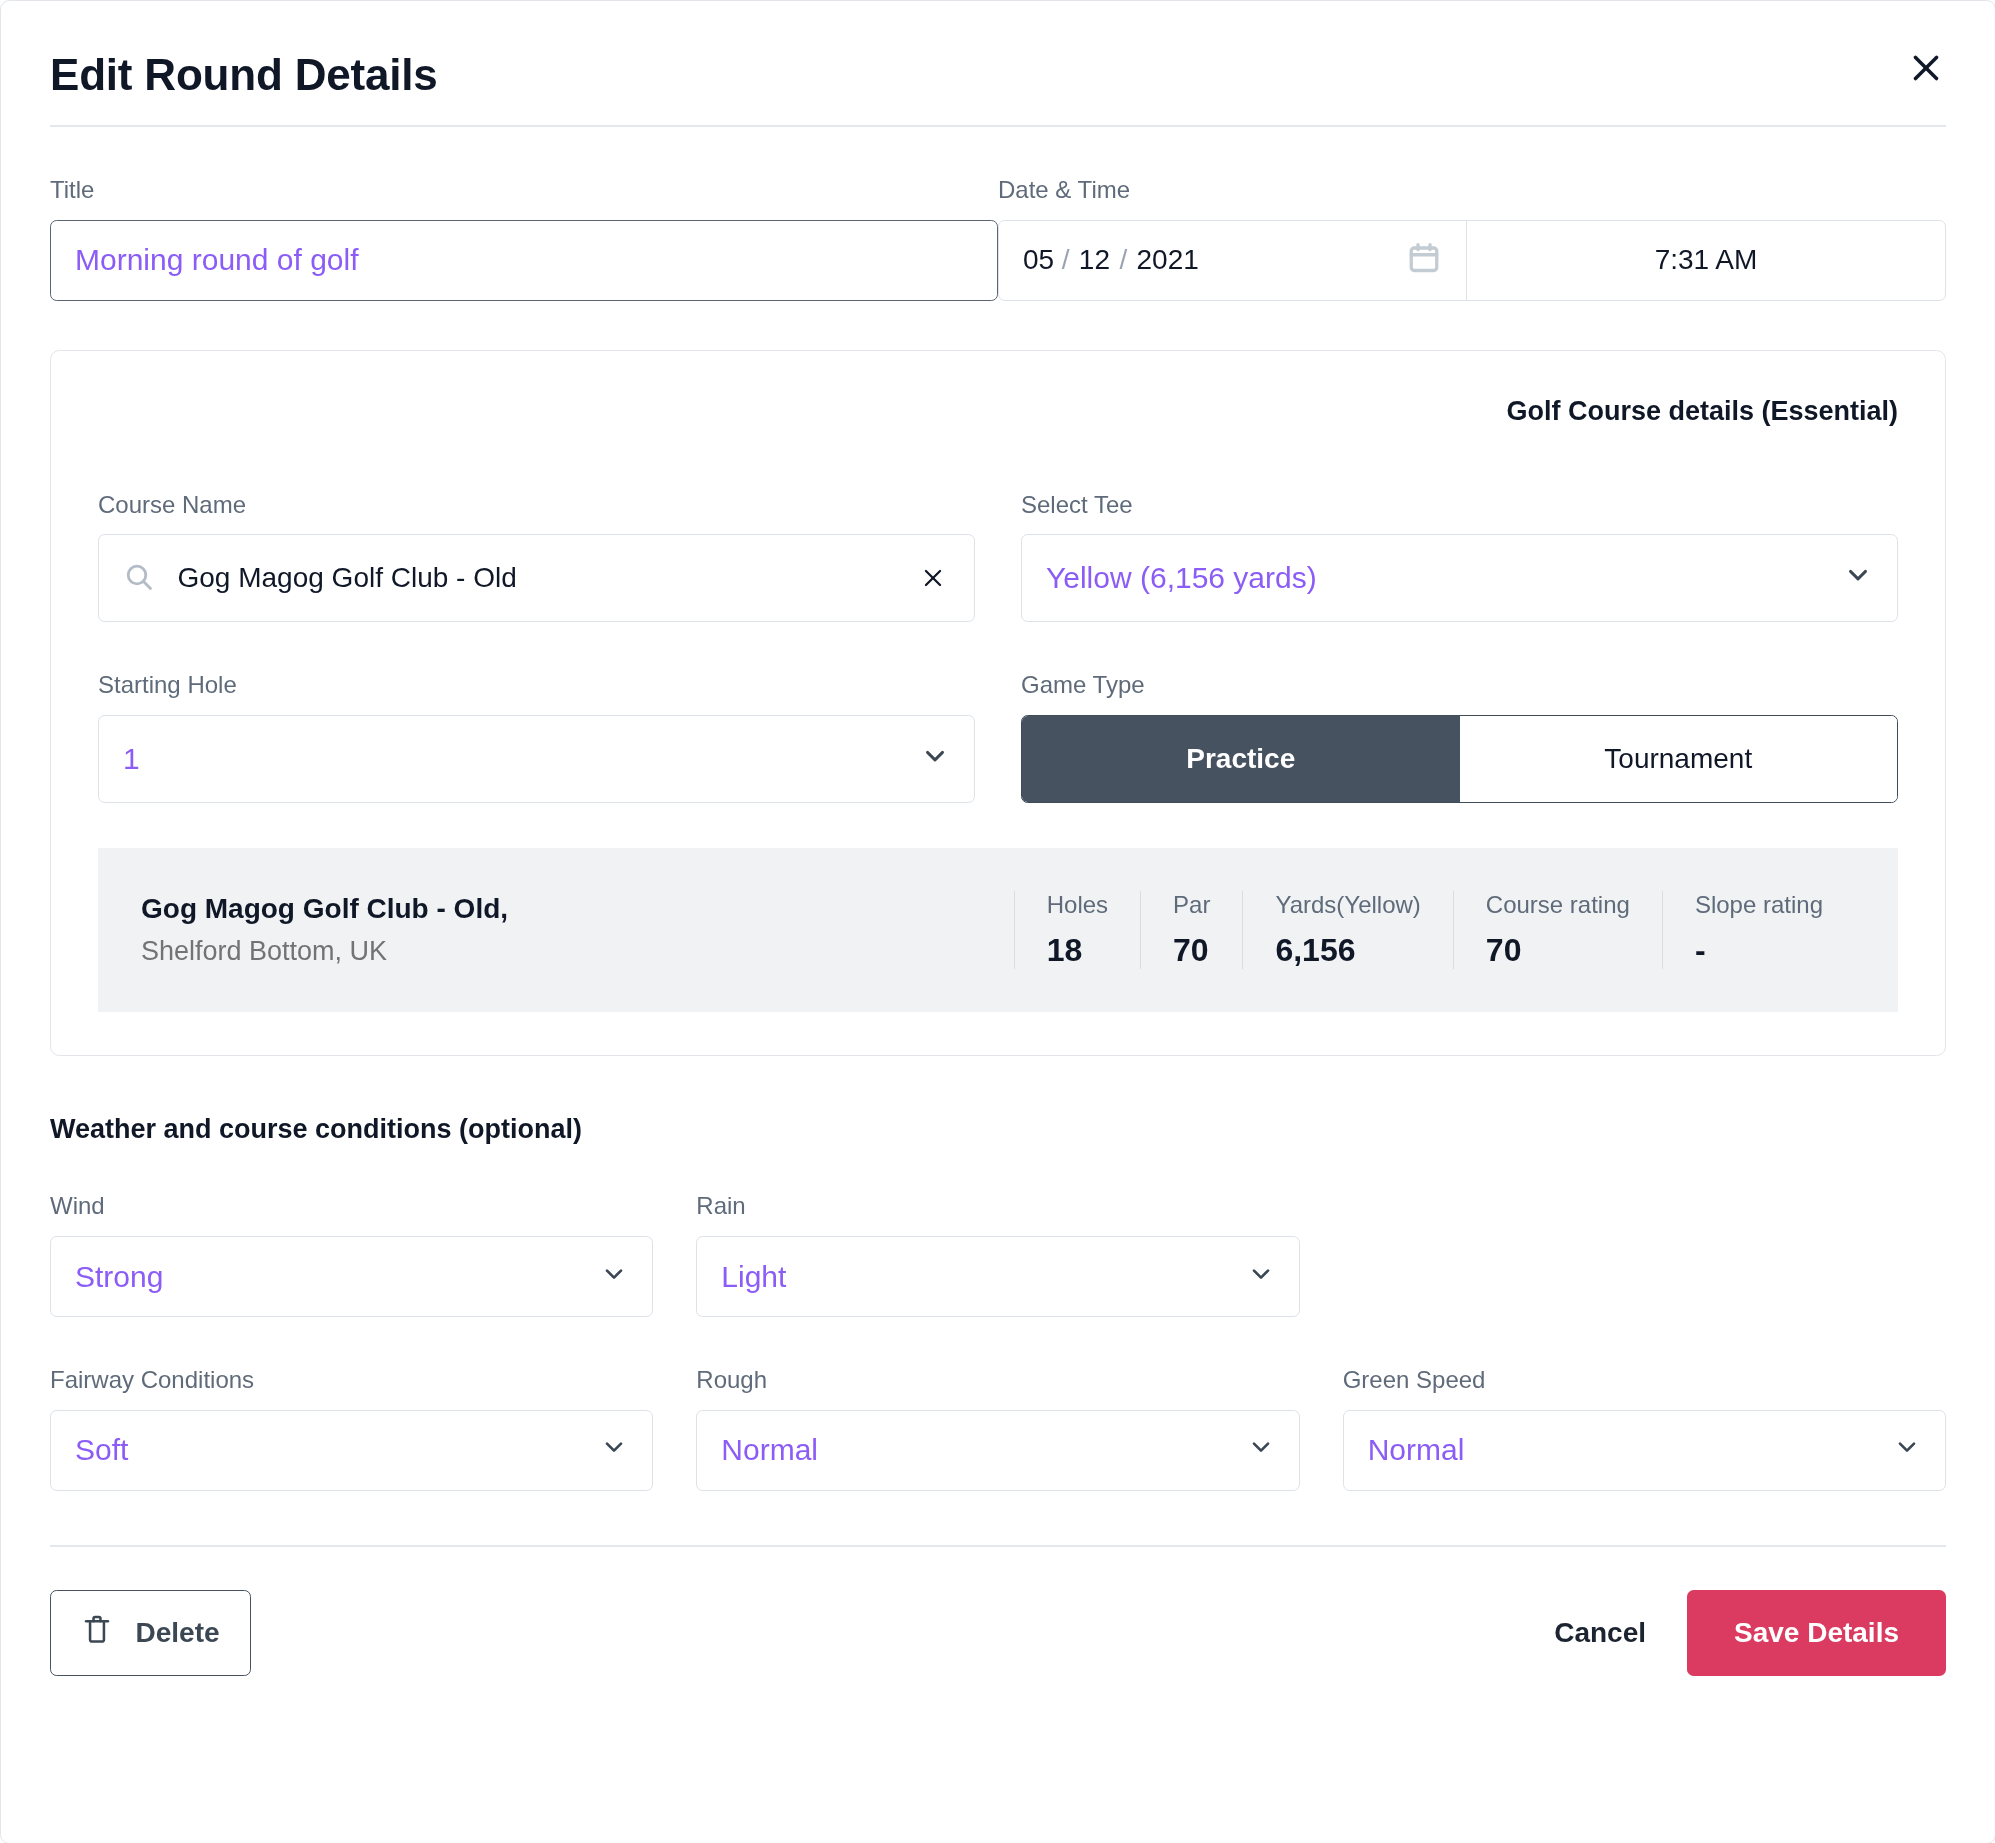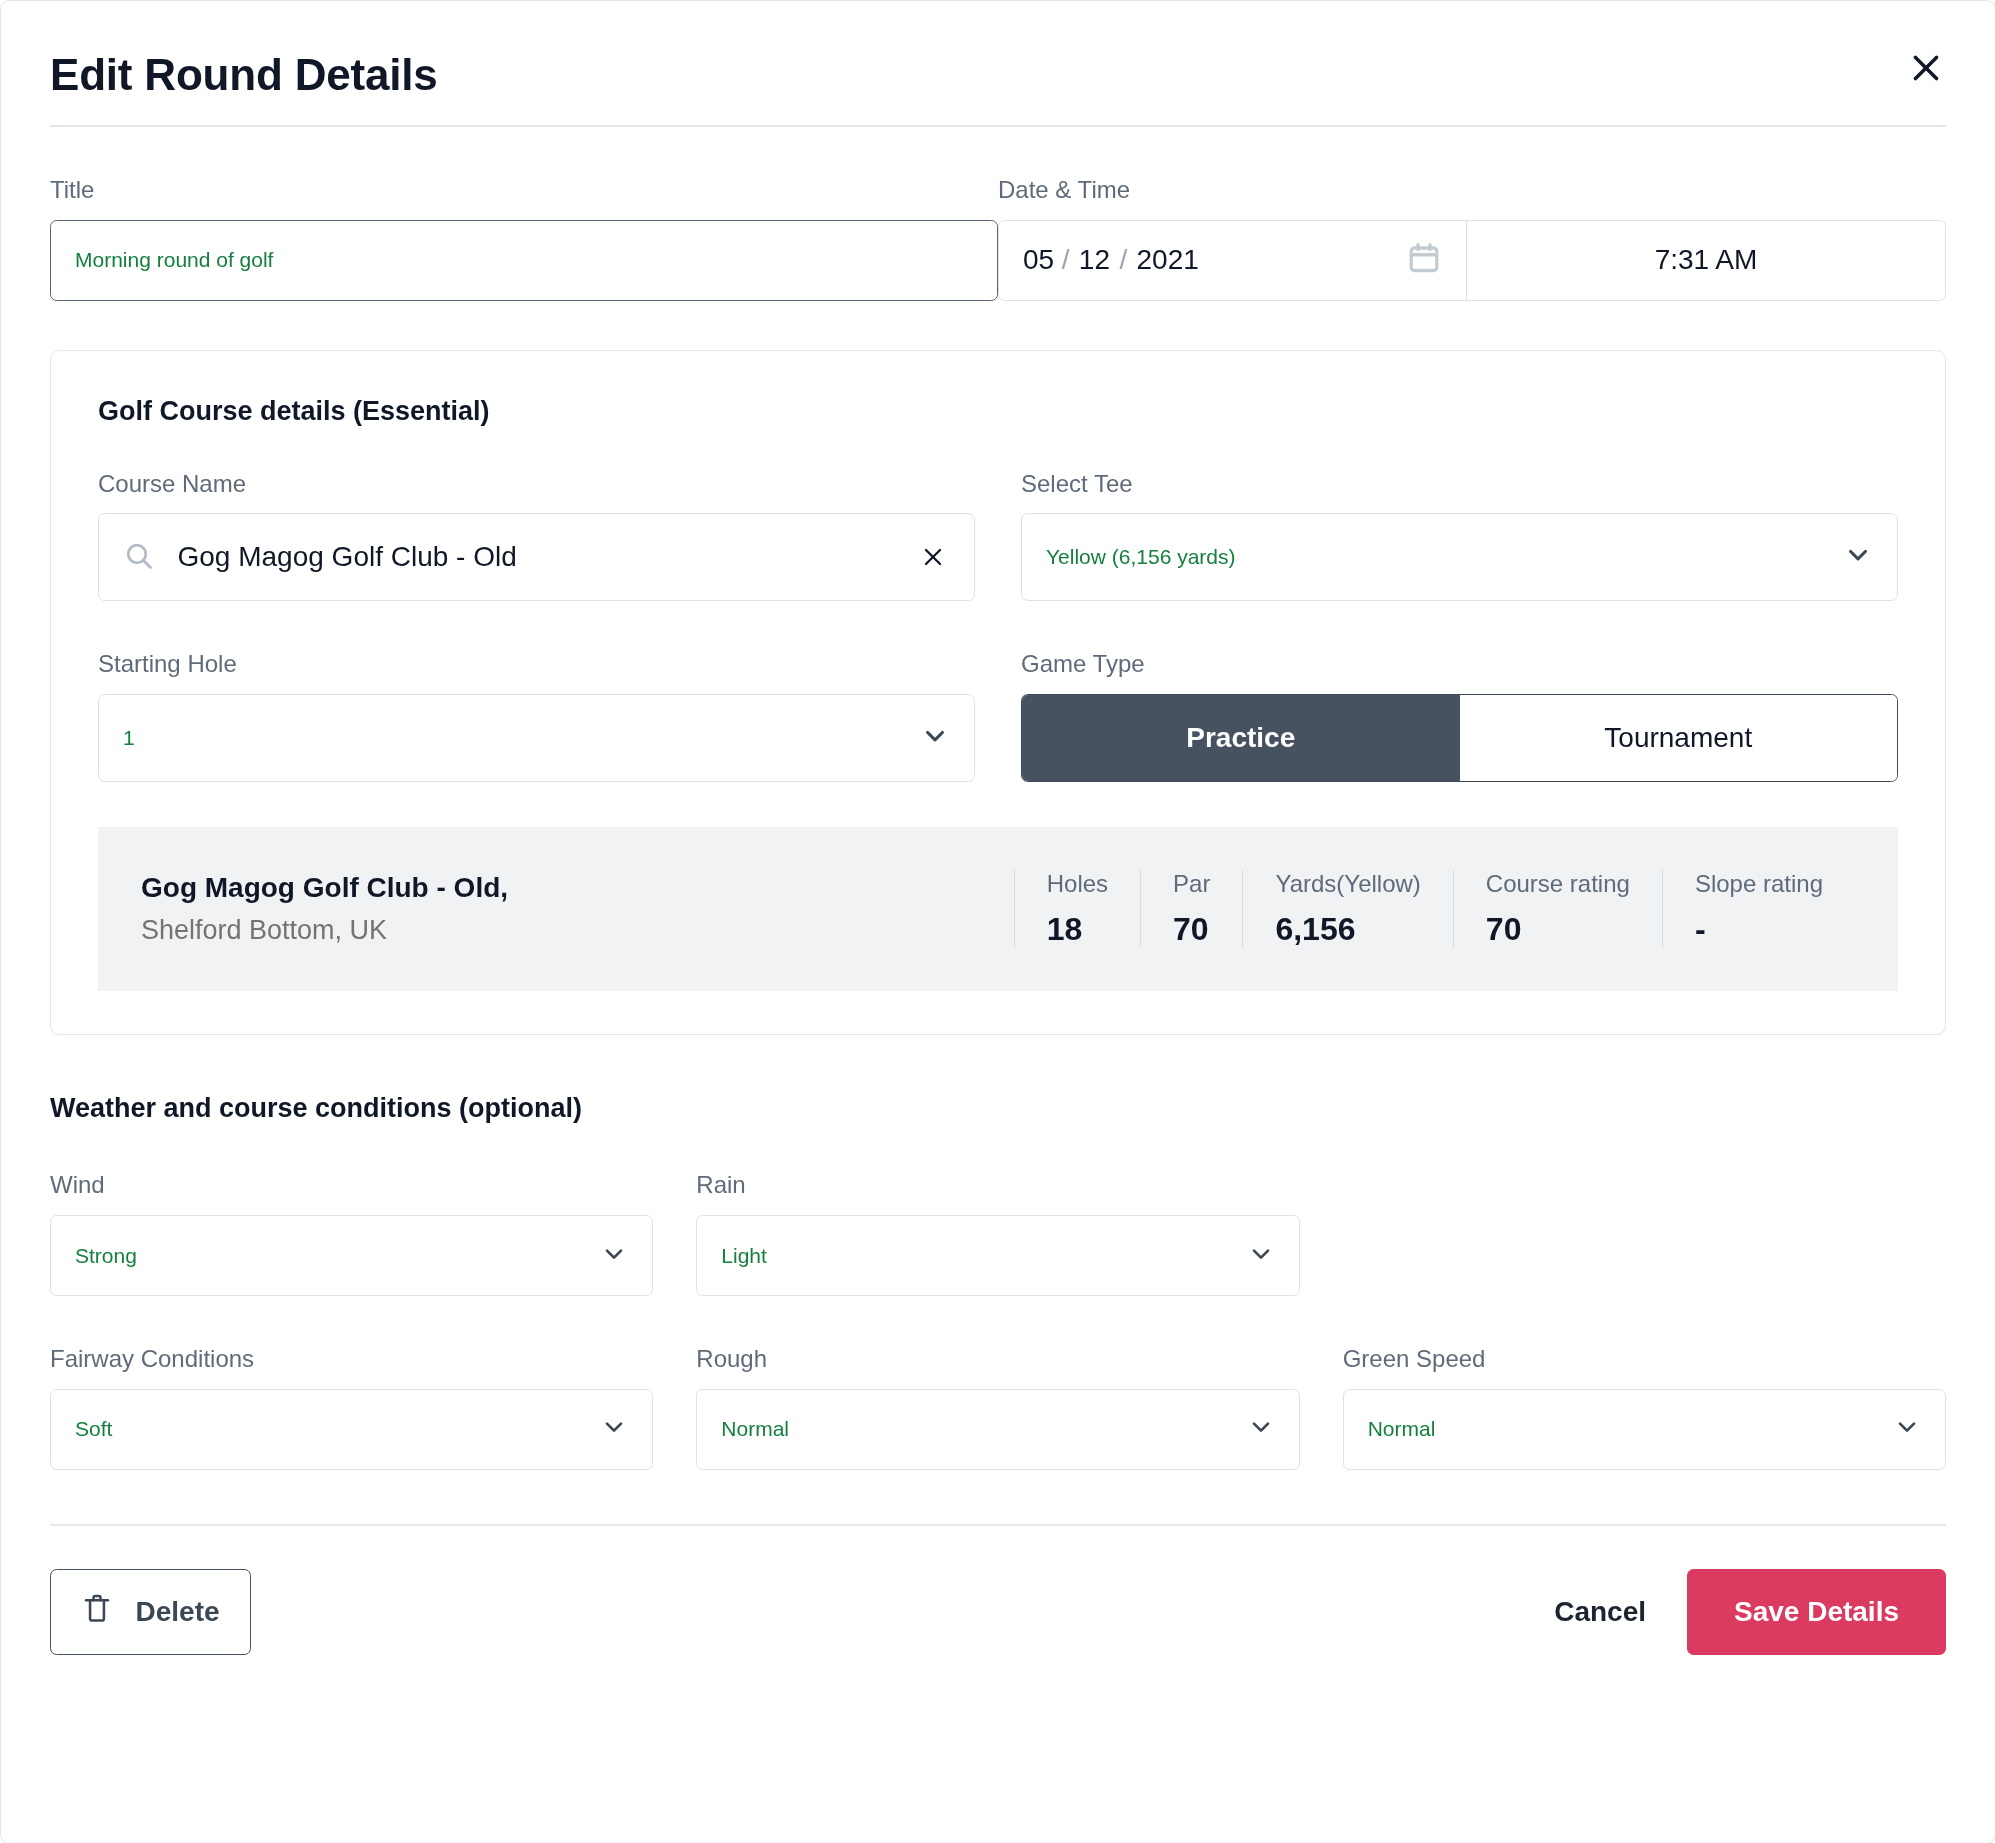--- a/index.html
+++ b/index.html
@@ -59,22 +59,22 @@
     line-height: 1.2;
   }
   .control {
     height: 81px;
     border: 1.9px solid #dde2e8;
     border-radius: 6.6px;
     background: #fff;
     display: flex;
     align-items: center;
     padding: 0 24px;
-    font-size: 21px;
-    color: #15803d;
+    font-size: 30px;
+    color: #8b5cf6;
     position: relative;
   }
   .control.strong-border { border-color: #5a6573; }
   .caret {
     position: absolute;
     right: 24px;
     top: 50%;
     transform: translateY(-50%);
     pointer-events: none;
   }
@@ -120,21 +120,22 @@
   .course-card {
     margin: 49px 49px 0 49px;
     border: 1.9px solid #e2e6ea;
     border-radius: 9.4px;
     padding: 45px 47px 43px 47px;
   }
   .card-heading {
     font-size: 27px;
     font-weight: bold;
     color: #101828;
-    margin-bottom: 43px;
+    margin-bottom: 64px;
+    text-align: right;
   }
   .card-row {
     display: flex;
     gap: 46px;
   }
   .card-row + .card-row { margin-top: 49px; }
   .card-col { flex: 1 1 0; min-width: 0; }
   .search-control {
     height: 88px;
     border: 1.9px solid #dde2e8;

